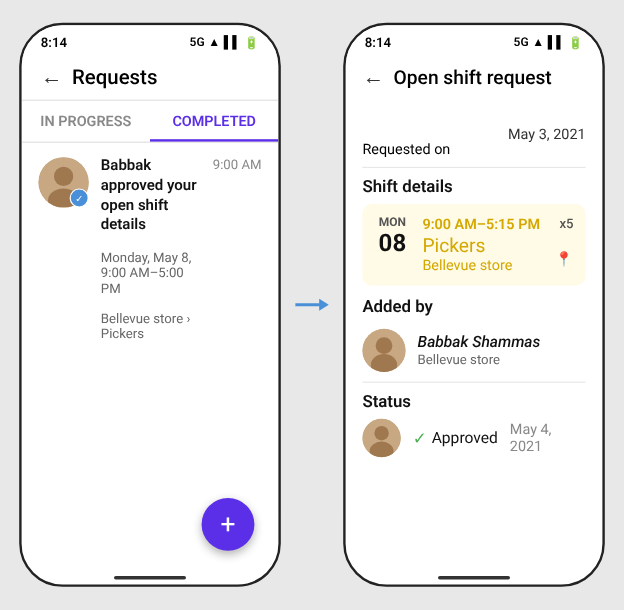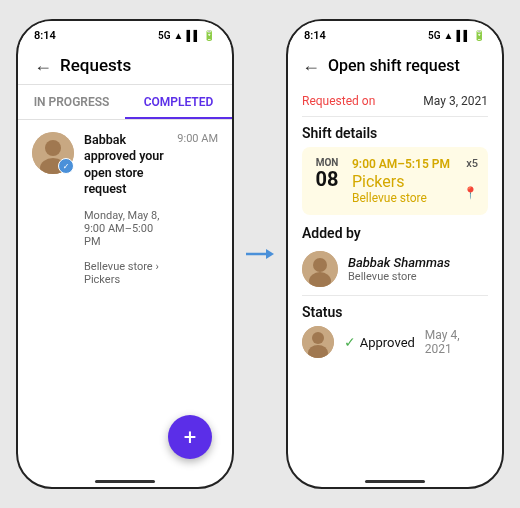--- a/index.html
+++ b/index.html
@@ -200,21 +200,22 @@
     .requested-row {
       display: flex;
       justify-content: space-between;
       align-items: center;
       padding: 10px 0 8px;
       border-bottom: 1px solid #e8e8e8;
       margin-bottom: 6px;
     }
     .requested-label {
       font-size: 12px;
-      color: #ef4444;
+      color: #000000;
+      margin-top: 24px;
     }
     .requested-date {
       font-size: 12px;
       color: #333;
     }
     .section-title {
       font-size: 14px;
       font-weight: 600;
       color: #111;
       margin: 8px 0 6px;
@@ -372,21 +373,21 @@
           <div class="avatar">
             <svg class="face-svg" viewBox="0 0 42 42" xmlns="http://www.w3.org/2000/svg">
               <circle cx="21" cy="21" r="21" fill="#c8a882"></circle>
               <circle cx="21" cy="16" r="8" fill="#a07850"></circle>
               <ellipse cx="21" cy="36" rx="13" ry="10" fill="#a07850"></ellipse>
             </svg>
           </div>
           <div class="avatar-badge">✓</div>
         </div>
         <div class="notif-text">
-          <div class="notif-title">Babbak approved your open store request</div>
+          <div class="notif-title">Babbak approved your open shift details</div>
           <div class="notif-sub">Monday, May 8, 9:00 AM–5:00 PM</div>
           <div class="notif-sub">Bellevue store › Pickers</div>
         </div>
         <div class="notif-time">9:00 AM</div>
       </div>
       <div class="fab">
         <span>+</span>
       </div>
     </div>
     <div class="home-indicator">

